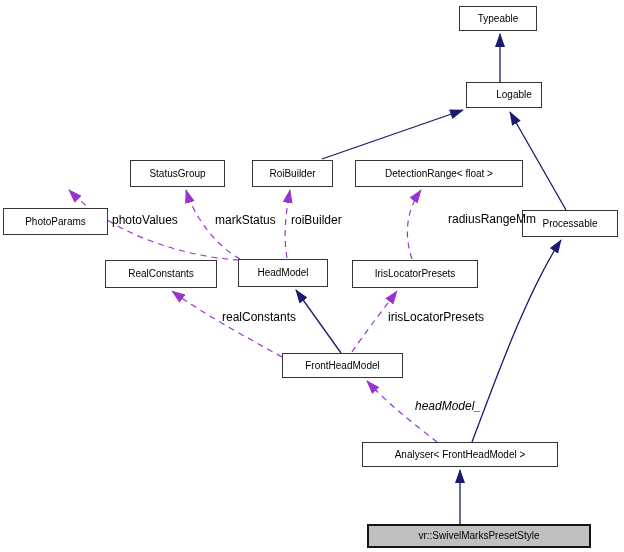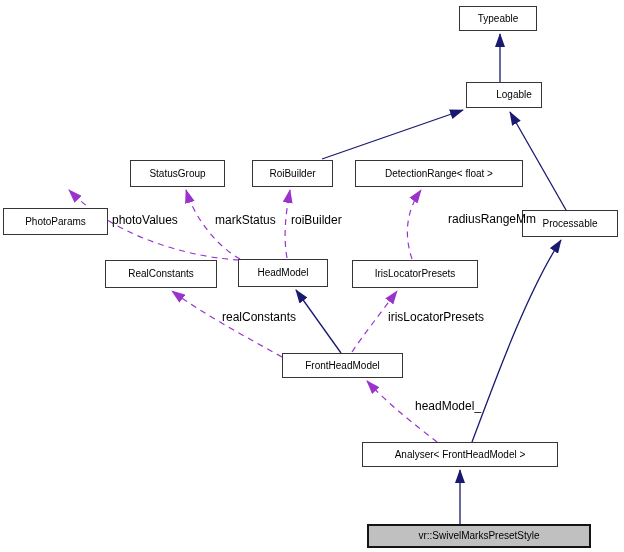--- a/index.html
+++ b/index.html
@@ -50,21 +50,21 @@
   #n-frontheadmodel    {left:282px;top:353px;width:121px;height:25px;}
   #n-analyser          {left:362px;top:442px;width:196px;height:25px;}
   #n-swivel            {left:367px;top:524px;width:224px;height:24px;}
   
   #l-photovalues   {left:112px;top:214px;}
   #l-markstatus    {left:215px;top:214px;}
   #l-roibuilder    {left:291px;top:214px;}
   #l-radiusrangemm {left:416px;top:213px;padding-left:32px;}
   #l-realconstants {left:222px;top:311px;}
   #l-irislocatorpresets{left:388px;top:311px;}
-  #l-headmodel     {left:415px;top:400px;}
+  #l-headmodel     {left:415px;top:400px;font-style:italic;}
 </style>
 </head>
 <body>
 
 <div id="canvas">
 
   <svg id="edge-layer" width="624" height="552" viewBox="0 0 624 552">
     <defs>
       <marker id="ah-inh" markerUnits="userSpaceOnUse" markerWidth="14" markerHeight="10" refX="13" refY="5" orient="auto">
         <path class="mk-inh" d="M0,0 L14,5 L0,10 Z"></path>

